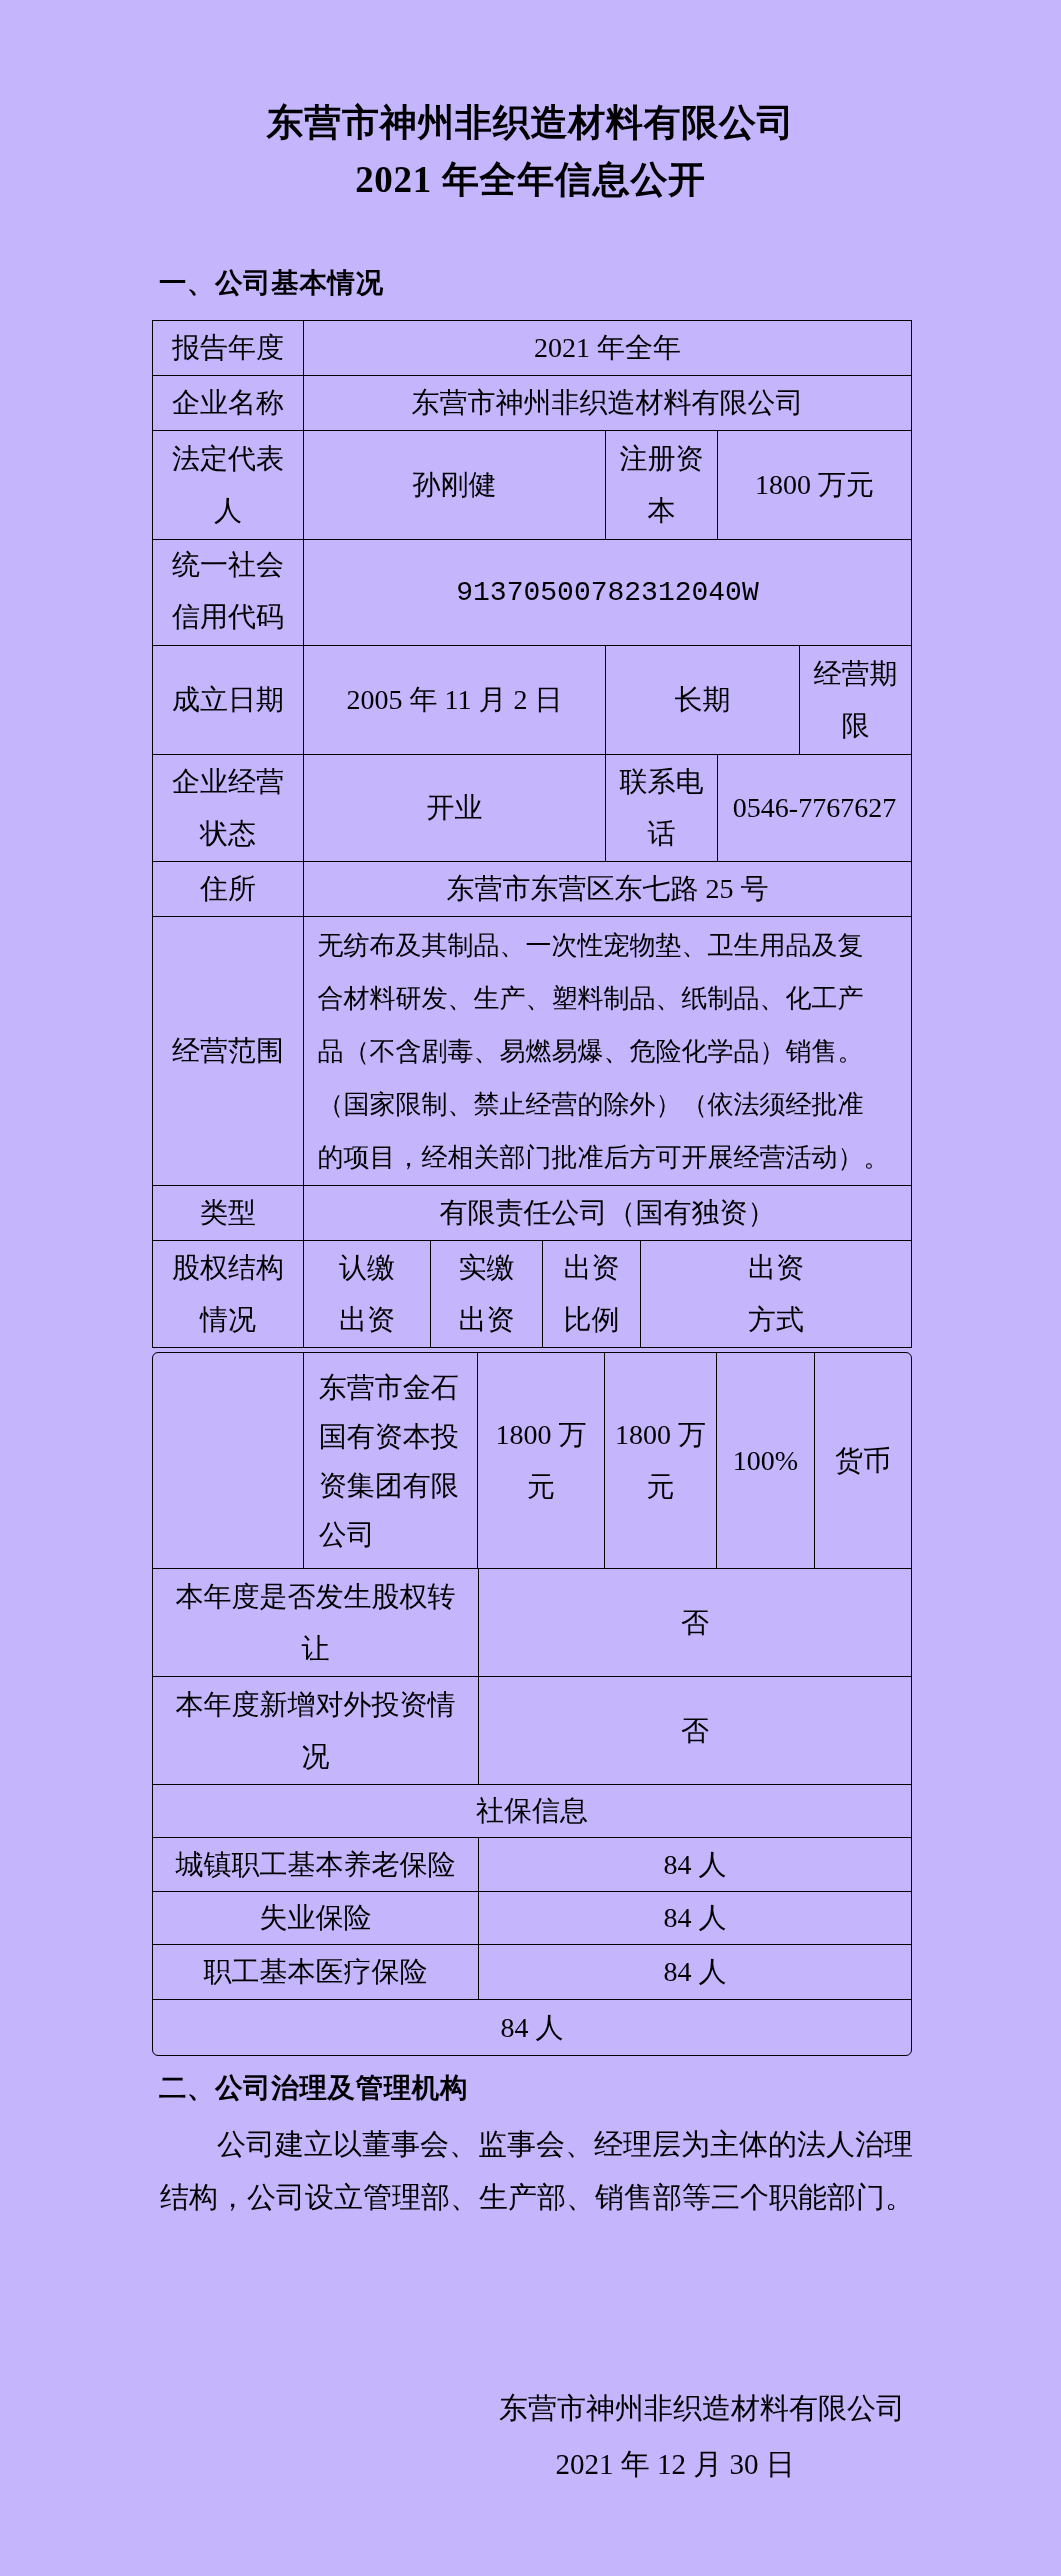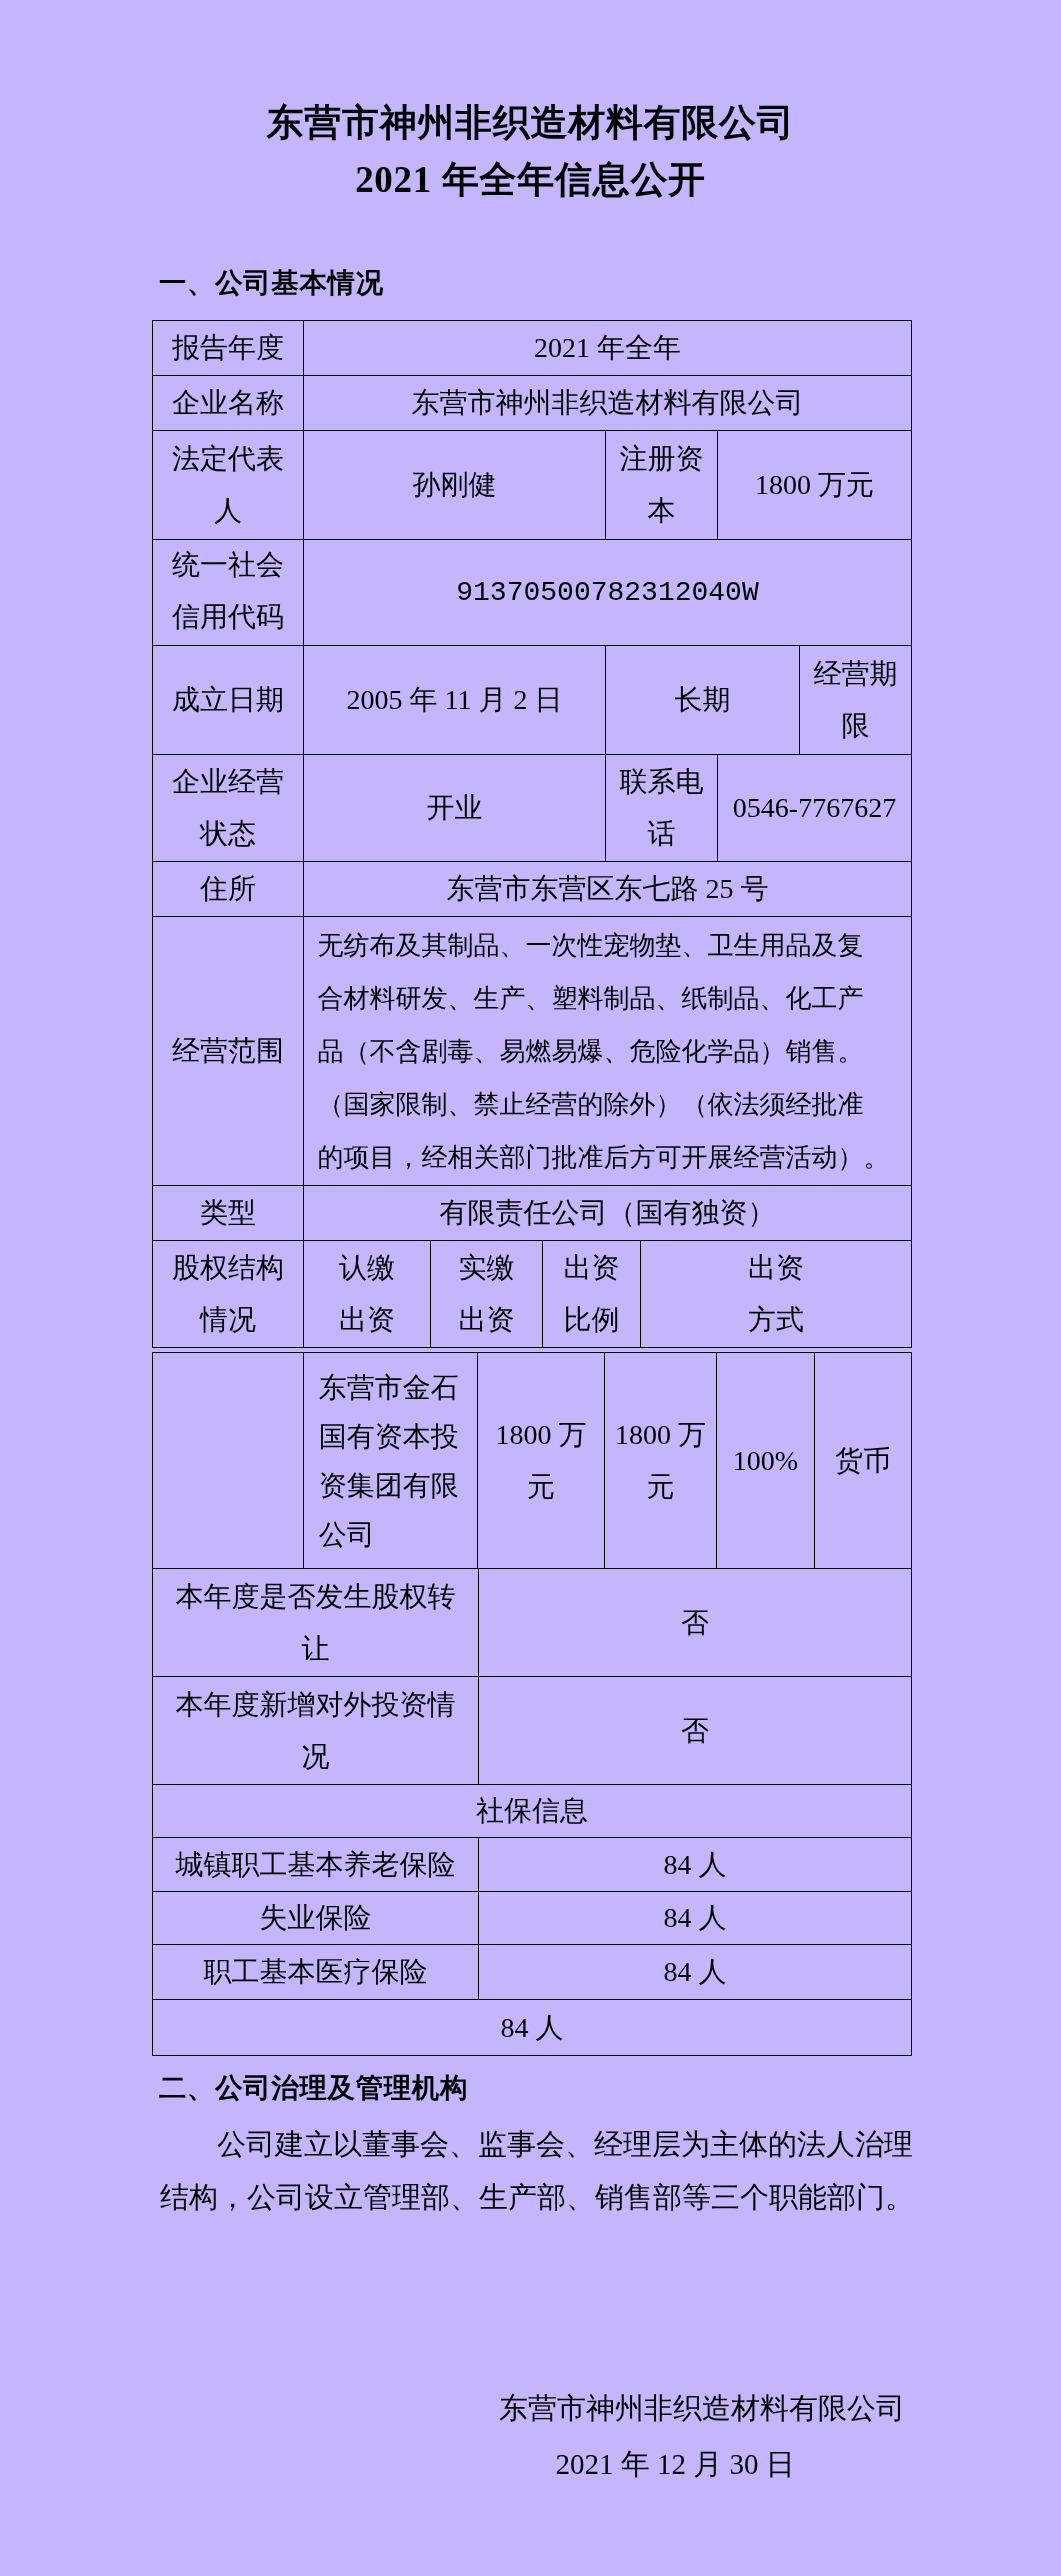--- a/index.html
+++ b/index.html
@@ -23,21 +23,21 @@
     font-weight:bold;font-size:27.4px;line-height:31px;
     letter-spacing:0.7px;
   }
   .sec1{top:267px;}
   .sec2{top:2074px;font-family:Liberation Mono, monospace;}
   .tbl{
     position:absolute;left:152px;width:760px;
     border:1.3px solid #000;box-sizing:border-box;
   }
   .t1{top:320px;}
-  .t2{top:1352px;}
+  .t2{top:1352px;border-radius:6px;}
   .trow{display:flex;box-sizing:border-box;}
   .trow + .trow{border-top:1.3px solid #000;}
   .cell{
     box-sizing:border-box;
     display:flex;align-items:center;justify-content:center;
     text-align:center;white-space:pre-line;
     font-size:28px;line-height:52px;
     padding:0 6.7px;
     overflow:hidden;
   }

